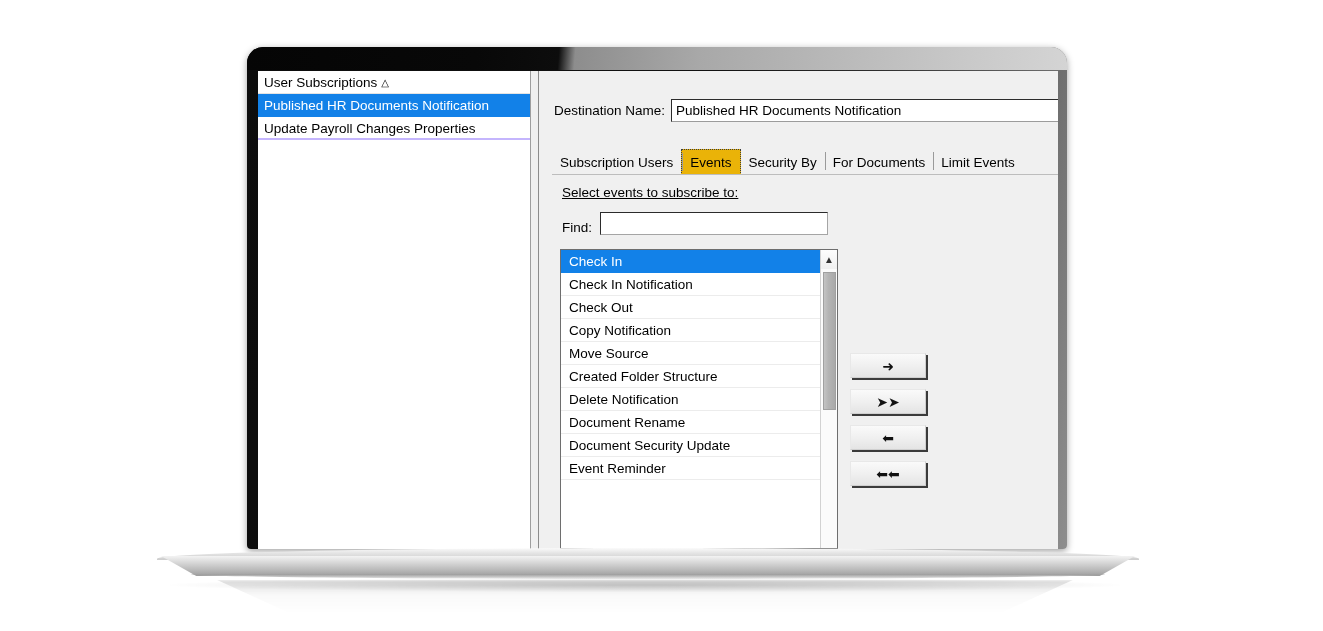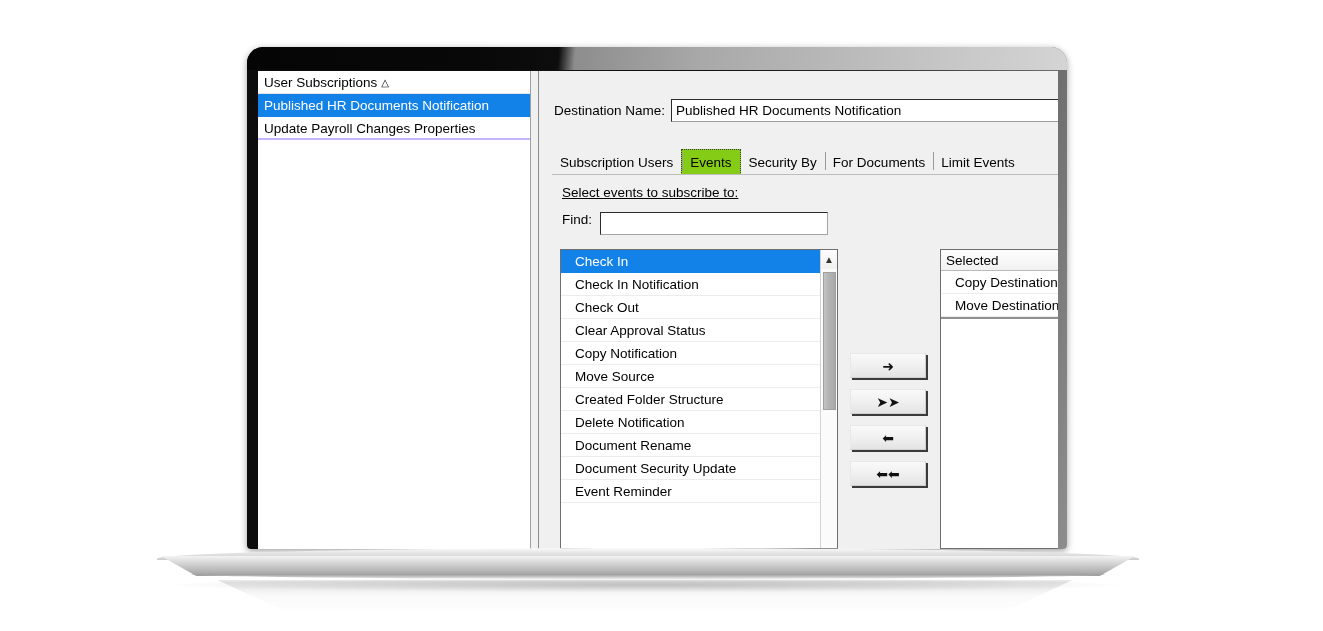--- a/index.html
+++ b/index.html
@@ -182,21 +182,21 @@
     color: #000;
   }
   .tab + .tab::before {
     content: "";
     position: absolute; left: 0; top: 3px;
     width: 1px; height: 18px;
     background: #9a9a9a;
   }
   .tab.active {
     border: 1px dotted #3c3c3c;
-    background: #84cc16;
+    background: #eab308;
   }
   .tab.active + .tab::before { background: transparent; }
   #tab-underline {
     position: absolute; left: 12px; top: 103px;
     width: 526px; height: 1px;
     background: #bdbdbd;
   }
 
   
   #tab-body {
@@ -205,21 +205,21 @@
     background: #f0f0f0;
   }
   #hint-text {
     position: absolute; left: 10px; top: 10px;
     font-size: 13.5px;
     text-decoration: underline;
   }
 
   #find-row {
     position: absolute; left: 10px; top: 37px;
-    display: flex; align-items: flex-start;
+    display: flex; align-items: flex-end;
   }
   #find-label { font-size: 13.5px; }
   #find-input {
     margin-left: 8px;
     width: 228px; height: 23px;
     background: #ffffff;
     border: 1px solid #2b2b2b;
     border-right-color: #a5a5a5;
     border-bottom-color: #a5a5a5;
     font-family: "Liberation Sans", sans-serif;
@@ -242,21 +242,21 @@
     height: 21px; line-height: 21px;
     padding-left: 5px;
     font-size: 13.5px;
     background: linear-gradient(180deg, #fdfdfd 0%, #f2f2f2 100%);
     border-bottom: 1px solid #b9b9b9;
     white-space: nowrap;
   }
   .list-items { position: relative; }
   .list-row {
     height: 23px; line-height: 23px;
-    padding-left: 14px;
+    padding-left: 8px;
     font-size: 13.5px;
     white-space: nowrap;
     border-bottom: 1px solid #ececec;
   }
   .list-row.selected { background: #1281e8; color: #ffffff; border-bottom-color: #1281e8; }
   #selected-box .list-items { border-bottom: 2px solid #8f8f8f; }
 
   
   #available-scrollbar {
     position: absolute;
@@ -367,21 +367,20 @@
             <div id="find-row">
               <span id="find-label">Find:</span>
               <input id="find-input" type="text" value="" style="">
             </div>
 
             <div id="available-box" class="listbox">
               <div class="list-items">
                 <div class="list-row selected"><span>Check In</span></div>
                 <div class="list-row"><span>Check In Notification</span></div>
                 <div class="list-row"><span>Check Out</span></div>
-                <div class="list-row"><span>Clear Approval Status</span></div>
                 <div class="list-row"><span>Copy Notification</span></div>
                 <div class="list-row"><span>Move Source</span></div>
                 <div class="list-row"><span>Created Folder Structure</span></div>
                 <div class="list-row"><span>Delete Notification</span></div>
                 <div class="list-row"><span>Document Rename</span></div>
                 <div class="list-row"><span>Document Security Update</span></div>
                 <div class="list-row"><span>Event Reminder</span></div>
               </div>
 
               <div id="available-scrollbar">
@@ -398,27 +397,20 @@
                 <span>➤➤</span>
               </div>
               <div class="xfer-btn">
                 <span>⬅</span>
               </div>
               <div class="xfer-btn">
                 <span>⬅⬅</span>
               </div>
             </div>
 
-            <div id="selected-box" class="listbox">
-              <div class="list-header">Selected</div>
-              <div class="list-items">
-                <div class="list-row"><span>Copy Destination</span></div>
-                <div class="list-row"><span>Move Destination</span></div>
-              </div>
-            </div>
 
           </div>
         </div>
       </div>
     </div>
   </div>
 
   <div id="laptop-base">
     <div id="base-top"></div>
     <div id="base-body"></div>

